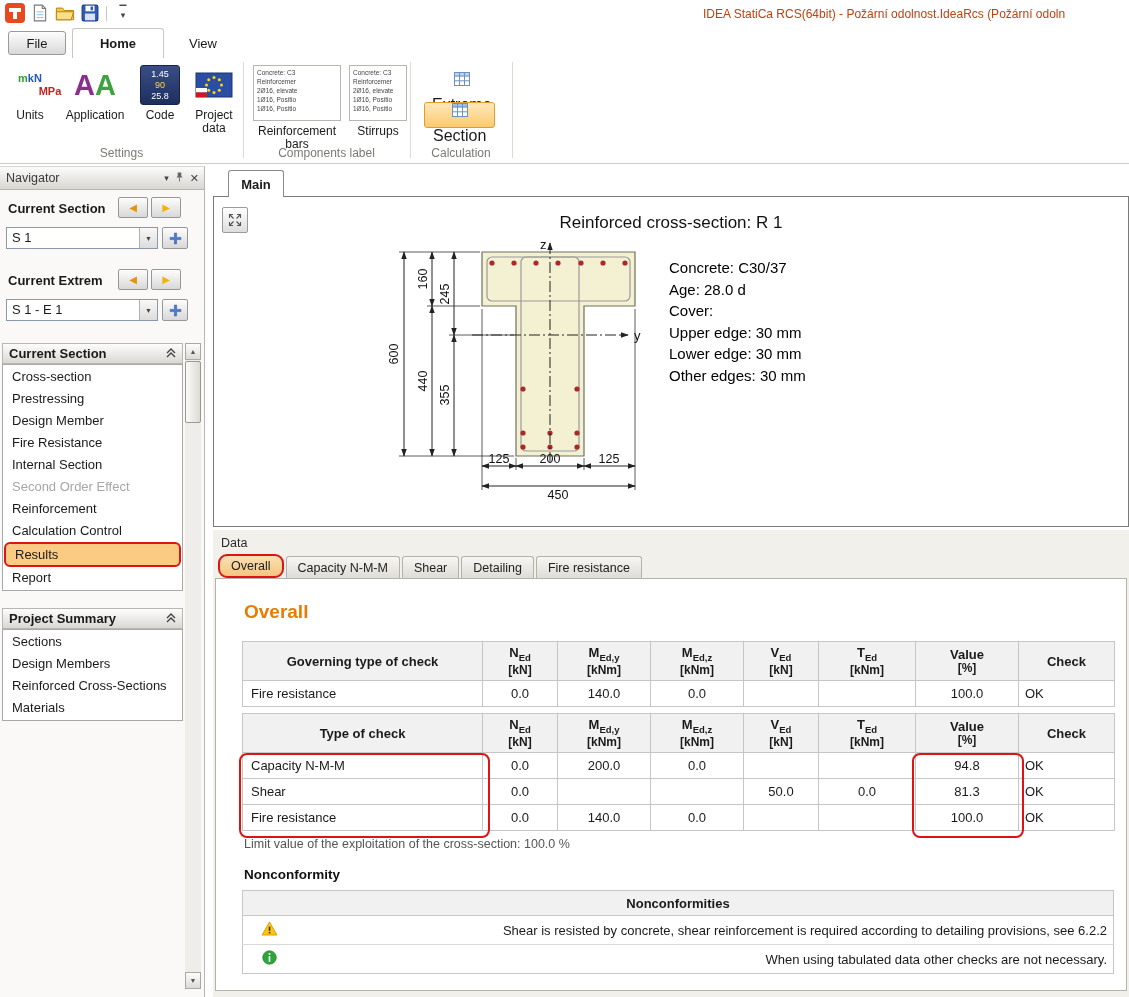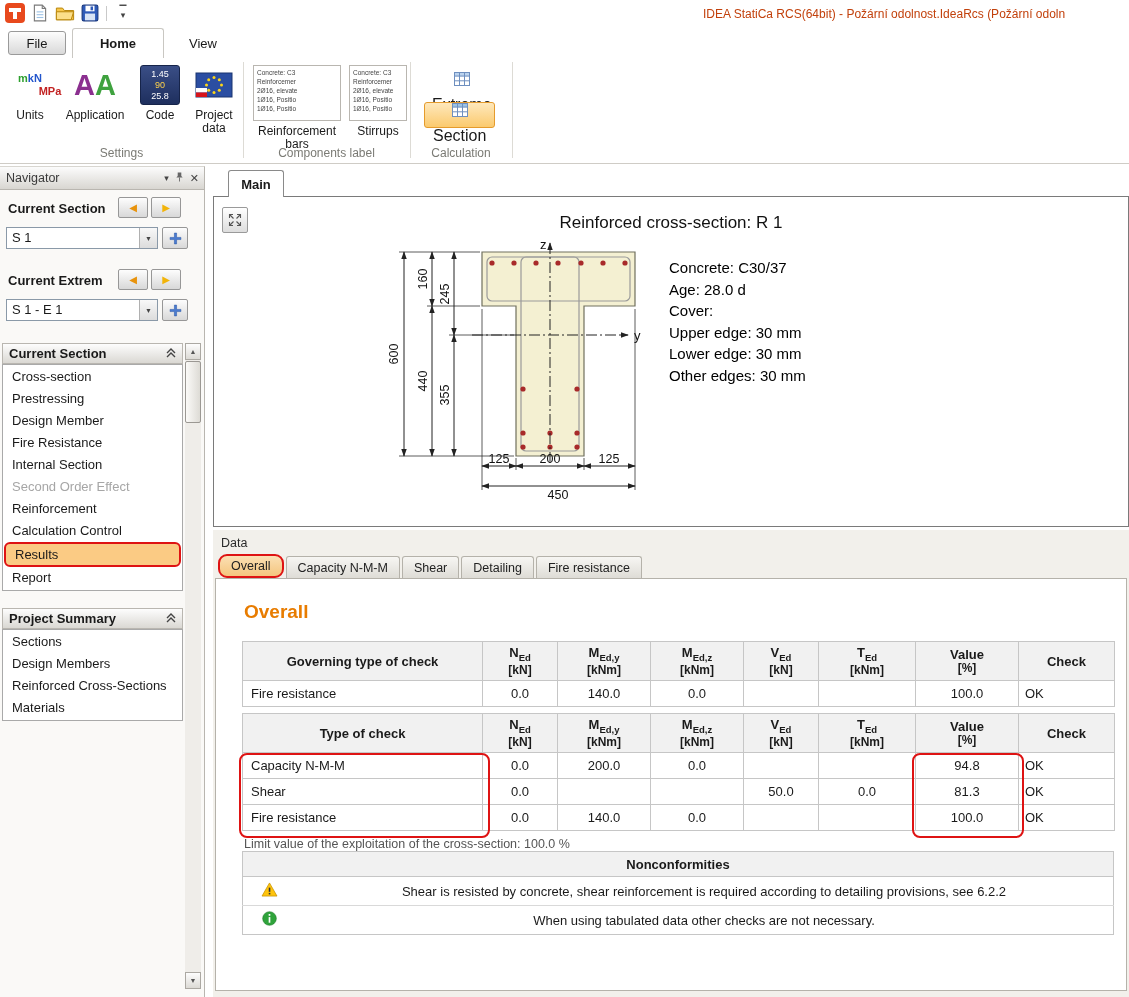--- a/index.html
+++ b/index.html
@@ -92,21 +92,21 @@
   .tbl-wrap{position:relative;width:872px;margin-bottom:6px;}
   .ann-box{position:absolute;border:2px solid #DE1313;border-radius:8px;pointer-events:none;z-index:2;}
   .ann-names{left:-3px;top:40px;width:247px;height:81px;}
   .ann-values{left:670px;top:40px;width:108px;height:81px;}
   .limit-text{font-size:12.5px;color:#555;margin:6px 0 0 2px;}
   .nonconf-heading{font-weight:bold;font-size:13.5px;margin:16px 0 8px 2px;color:#111;}
   .nc-table{border-collapse:collapse;width:872px;font-size:13px;border:1px solid #C6C6C6;}
   .nc-table th{background:#F1F1F1;border:1px solid #C6C6C6;font-weight:bold;text-align:center;height:22px;}
   .nc-table td{border-top:1px solid #D9D9D9;padding:5px 6px;}
   .nc-icon{width:40px;text-align:center;}
-  .nc-text{text-align:center;}
+  .nc-text{text-align:right;}
 </style>
 </head>
 <body>
 
 <div class="app">
 
   <div class="titlebar">
     <div class="qat">
       <span class="qat-btn">
         <svg width="22" height="22" viewBox="0 0 22 22">
@@ -587,20 +587,21 @@
                 <td class="num">100.0</td>
                 <td class="check">OK</td>
               </tr>
             </tbody>
           </table>
         <div class="ann-box ann-names"></div>
         <div class="ann-box ann-values"></div>
       </div>
 
       <div class="limit-text">Limit value of the exploitation of the cross-section: 100.0 %</div>
+      <div class="nonconf-heading">Nonconformity</div>
 
       <table class="nc-table">
         <thead>
           <tr>
               <th colspan="2">Nonconformities</th>
             </tr>
         </thead>
         <tbody>
             <tr>
               <td class="nc-icon"><svg width="17" height="15" viewBox="0 0 18 16">

